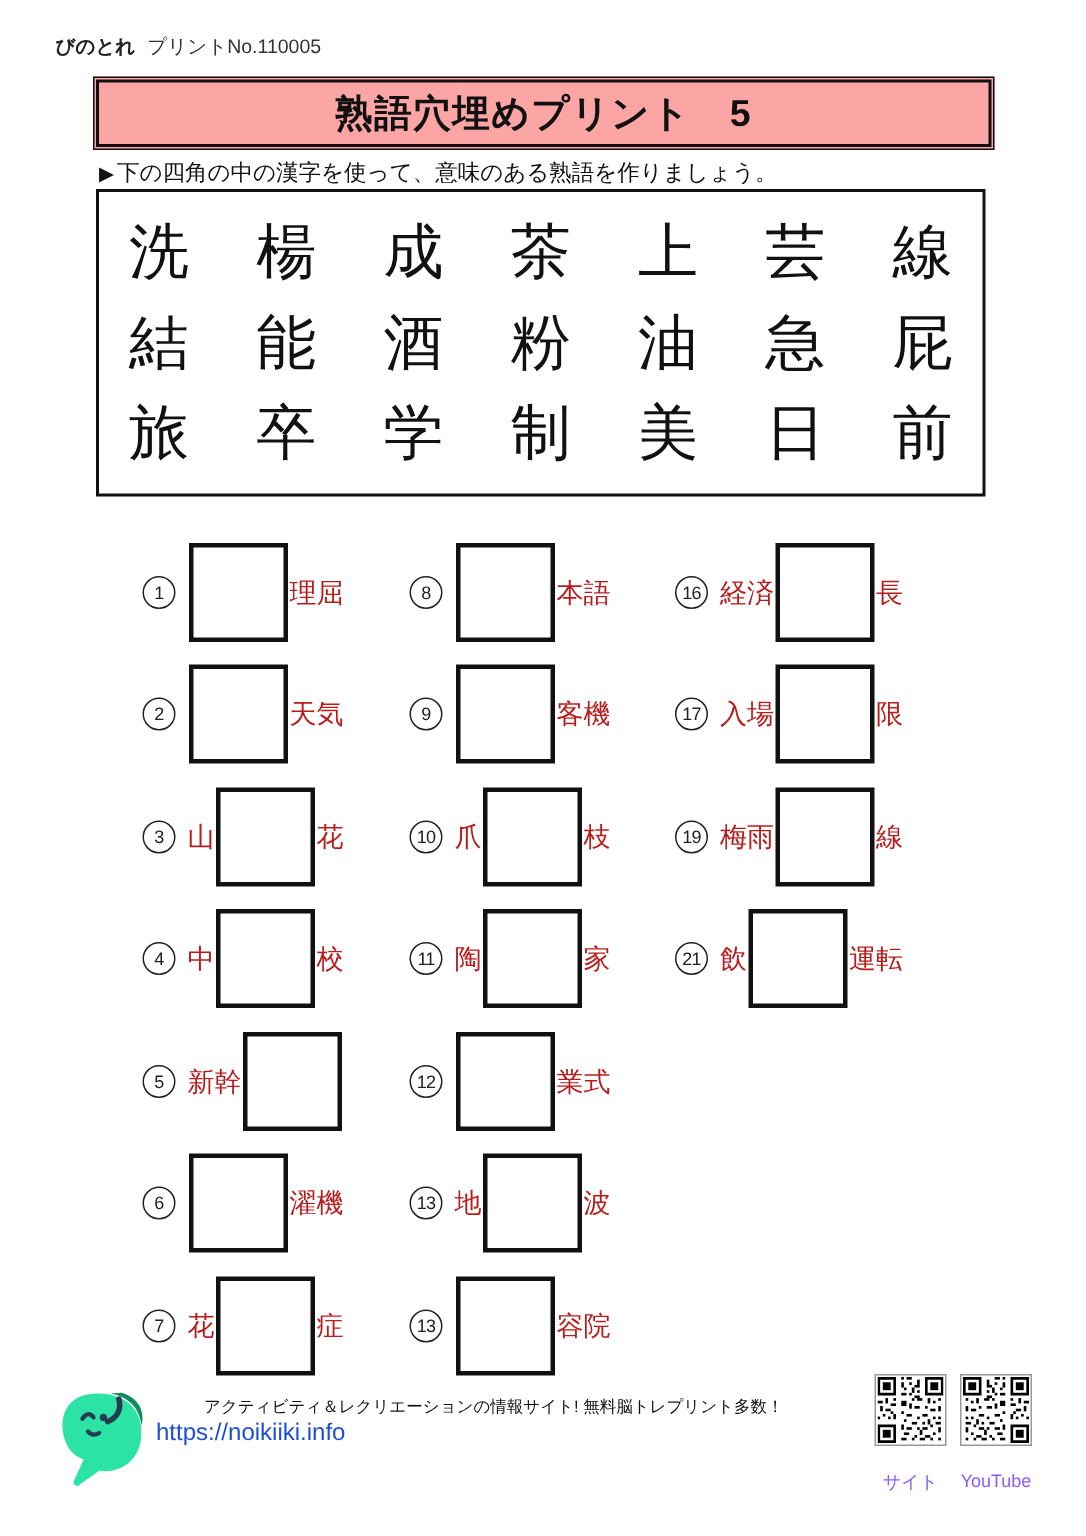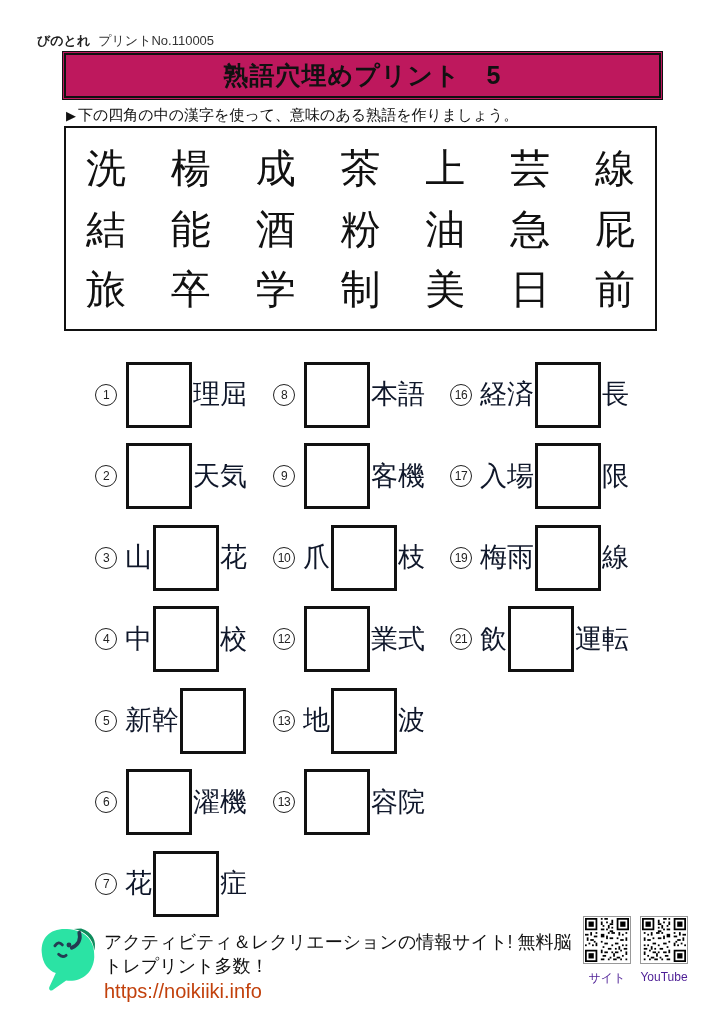--- a/index.html
+++ b/index.html
@@ -1,26 +1,26 @@
 <!DOCTYPE html>
 <html lang="ja"><head>
 <meta charset="utf-8">
 <style>
   html,body{margin:0;padding:0;background:#fff;}
   .page{
     position:relative;width:724px;height:1024px;background:#fff;overflow:hidden;
     font-family:"Liberation Sans","DejaVu Sans",sans-serif;color:#111;
   }
   
-  .brand-line{position:absolute;left:37px;top:32px;font-size:13px;color:#222;}
+  .brand-line{position:absolute;left:37px;top:22px;font-size:13px;color:#222;}
   .brand-line .brand{font-weight:bold;margin-right:8px;}
   .brand-line .printno{color:#333;}
   .title-box{
     position:absolute;left:62px;top:51px;width:601px;height:49px;
-    border:1px solid #111;box-sizing:border-box;padding:1px;background:#be185d;
+    border:1px solid #111;box-sizing:border-box;padding:1px;background:#fca5a5;
   }
   .title-inner{
     width:100%;height:100%;box-sizing:border-box;border:2px solid #111;
     display:flex;align-items:center;justify-content:center;
     font-size:25px;font-weight:bold;letter-spacing:1px;
   }
   .instruction{position:absolute;left:66px;top:106px;font-size:15px;font-weight:500;display:flex;align-items:center;}
   .instruction .bullet{font-size:13px;margin-right:2px;}
   
   .kanji-bank{
@@ -35,36 +35,36 @@
   .puzzle-col{position:absolute;top:354px;width:182px;display:flex;flex-direction:column;}
   .col-1{left:95px;}
   .col-2{left:273px;}
   .col-3{left:450px;}
   .puzzle-item{height:81.5px;display:flex;align-items:center;white-space:nowrap;}
   .circle-num{
     flex:0 0 auto;width:22px;height:22px;border:1.5px solid #222;border-radius:50%;
     box-sizing:border-box;display:inline-flex;align-items:center;justify-content:center;
     font-size:12px;margin-right:8px;letter-spacing:-0.5px;color:#222;
   }
-  .kanji-text{font-size:27px;line-height:1;color:#0f172a;}
+  .kanji-text{font-size:18px;line-height:1;color:#b91c1c;}
   .kanji-text:empty{display:none;}
   .blank-box{
     flex:0 0 auto;width:60px;height:60px;border:3px solid #111;background:#fff;
     margin:0 1px;
   }
   
   .footer{position:absolute;left:38px;top:922px;width:650px;display:flex;align-items:flex-start;}
   .mascot{flex:0 0 auto;margin-top:4px;}
   .footer-text{margin-left:6px;margin-top:8px;flex:1 1 auto;}
-  .tagline{font-size:18px;color:#111;}
-  .site-url{font-size:20px;color:#c2410c;margin-top:2px;}
+  .tagline{font-size:11px;color:#111;margin-left:32px;}
+  .site-url{font-size:16px;color:#1d4ed8;margin-top:2px;}
   .qr-group{flex:0 0 auto;display:flex;gap:9px;margin-top:-6px;}
   .qr-fig{display:flex;flex-direction:column;align-items:center;}
   .qr-code{width:44px;height:44px;border:1px solid #999;background:#fff;padding:1px;}
-  .qr-label{font-size:12px;color:#4c1d95;margin-top:6px;}
+  .qr-label{font-size:12px;color:#8b5cf6;margin-top:16px;}
 </style>
 </head>
 <body>
 
 <div class="page">
 
   <div class="brand-line">
     <span class="brand">びのとれ</span><span class="printno">プリントNo.110005</span>
   </div>
 
@@ -156,20 +156,26 @@
       <div class="puzzle-item">
         <span class="circle-num">9</span>
         <span class="blank-box"></span>
         <span class="kanji-text">客機</span>
       </div>
       <div class="puzzle-item">
         <span class="circle-num">10</span>
         <span class="kanji-text">爪</span>
         <span class="blank-box"></span>
         <span class="kanji-text">枝</span>
+      </div>
+      <div class="puzzle-item">
+        <span class="circle-num">11</span>
+        <span class="kanji-text">陶</span>
+        <span class="blank-box"></span>
+        <span class="kanji-text">家</span>
       </div>
       <div class="puzzle-item">
         <span class="circle-num">12</span>
         <span class="blank-box"></span>
         <span class="kanji-text">業式</span>
       </div>
       <div class="puzzle-item">
         <span class="circle-num">13</span>
         <span class="kanji-text">地</span>
         <span class="blank-box"></span>

